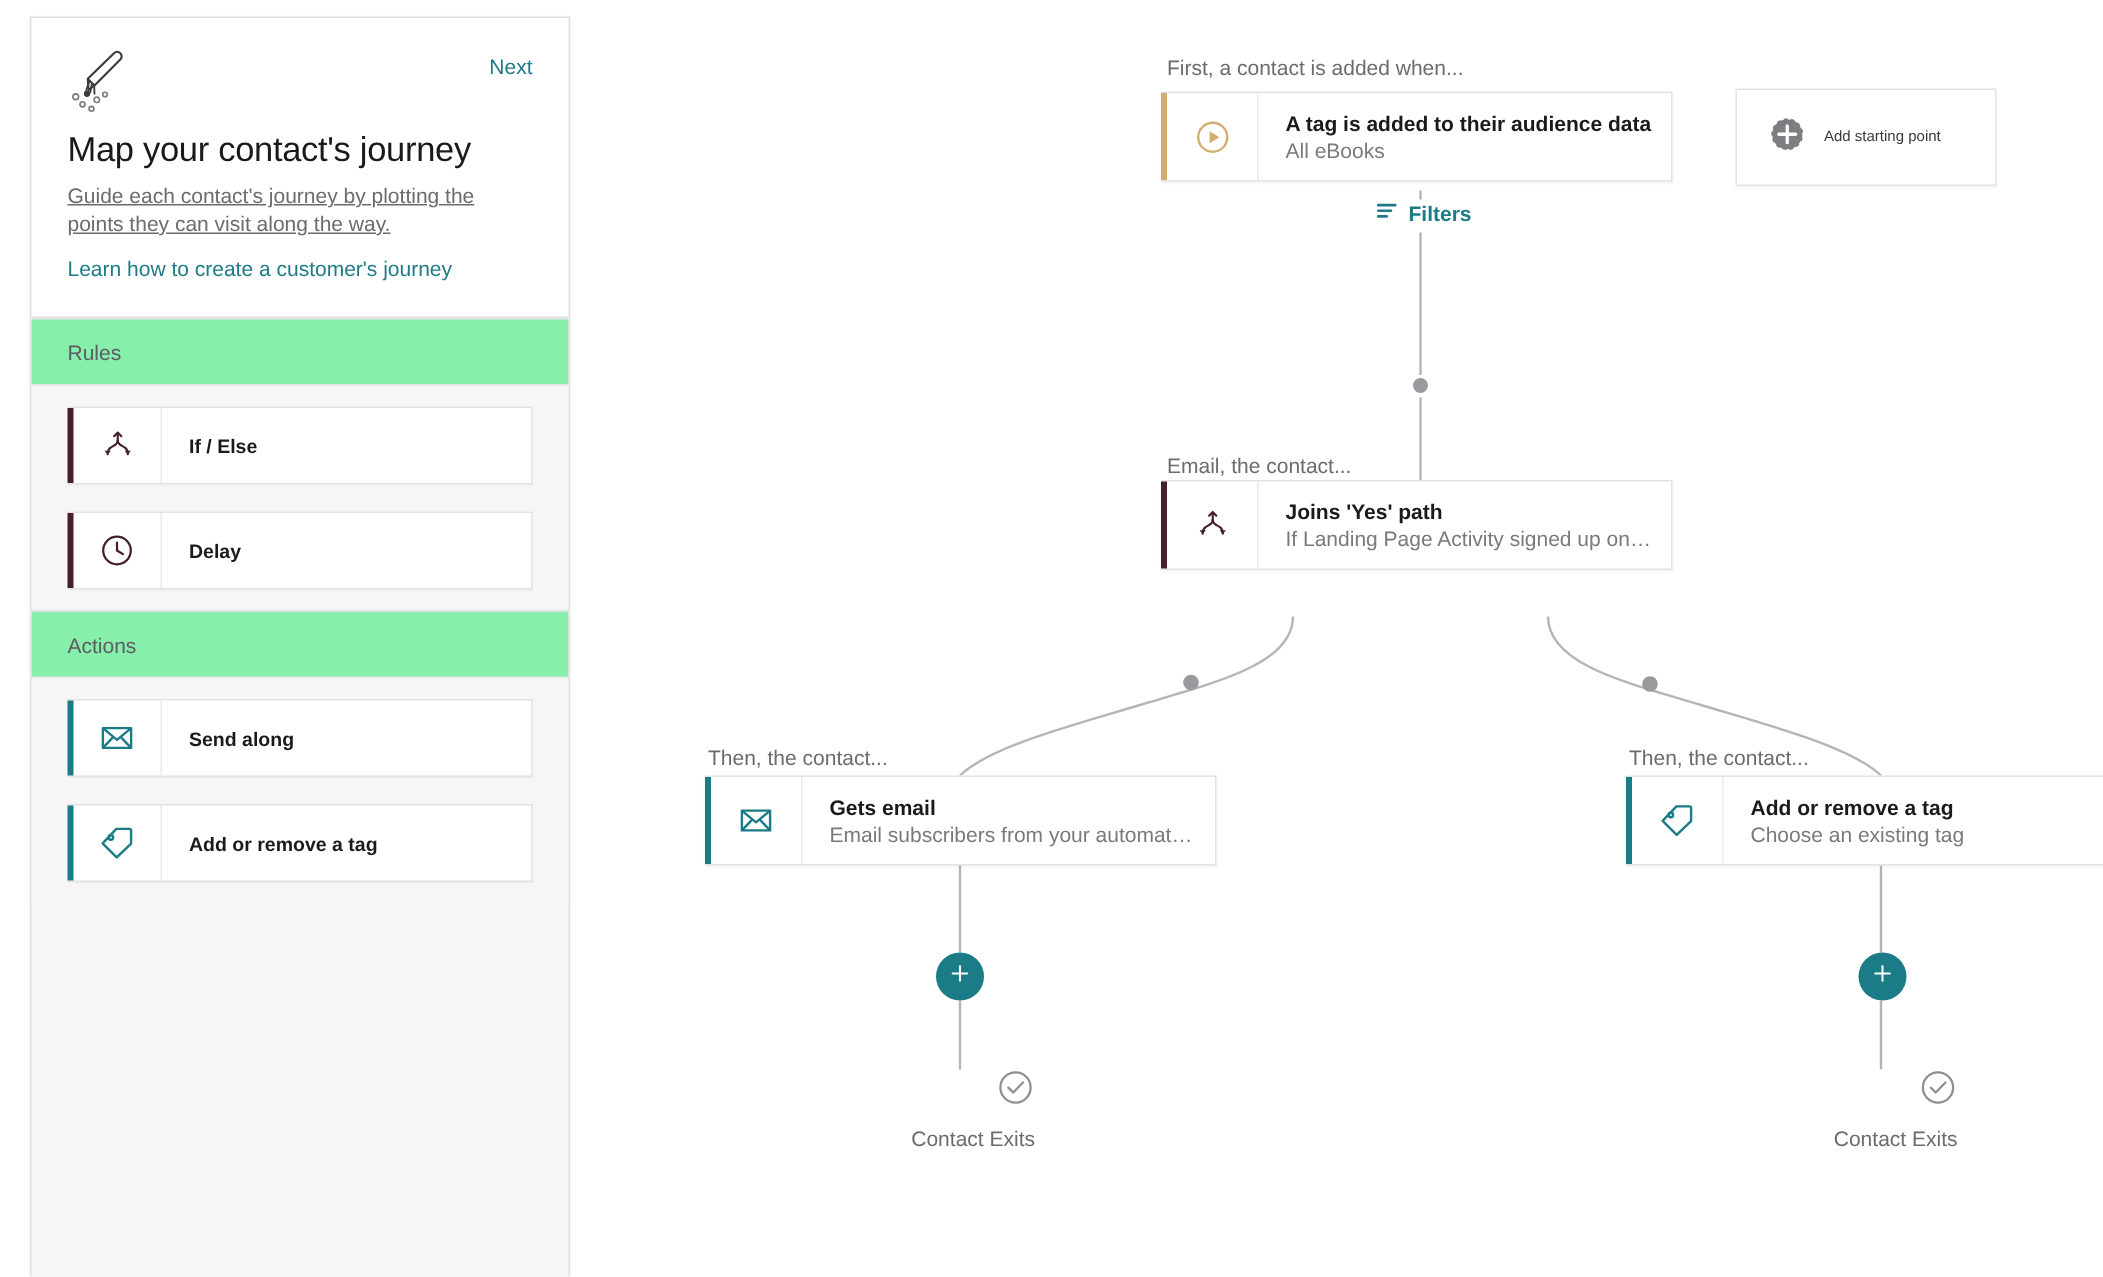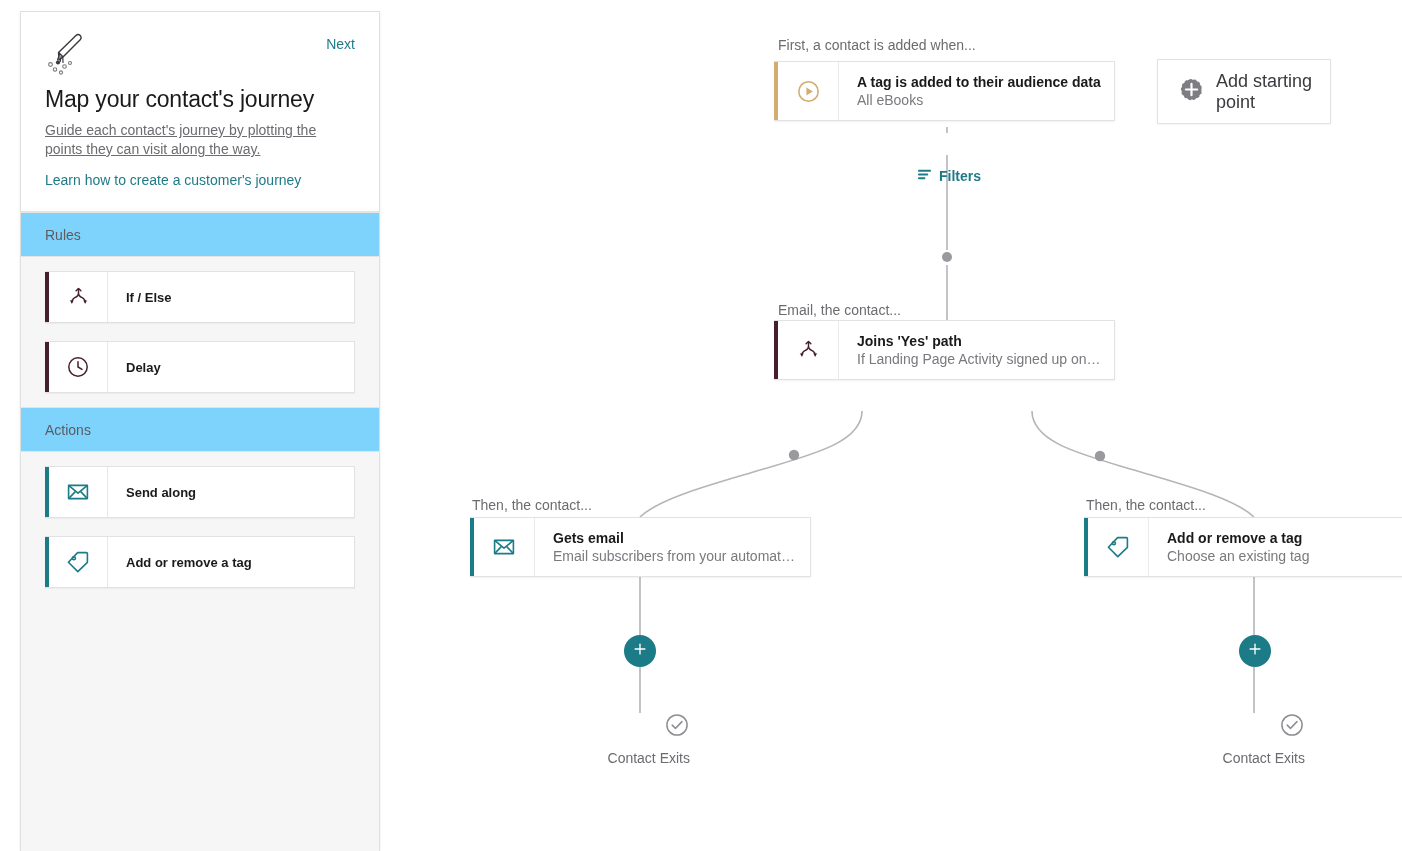--- a/index.html
+++ b/index.html
@@ -65,21 +65,21 @@
     max-width: 290px;
     text-decoration: underline;
   }
   .panel-link {
     font-size: 14px;
     color: #1f7a87;
     text-decoration: none;
     cursor: pointer;
   }
   .section-head {
-    background: #7dd3fc;
+    background: #86efac;
     border-top: 1px solid #e4e4e5;
     border-bottom: 1px solid #e4e4e5;
     padding: 14px 24px 13px 24px;
     font-size: 14px;
     color: #5c5c61;
   }
   .section-body {
     padding: 14px 24px 14px 24px;
     background: #f6f6f7;
   }
@@ -195,30 +195,29 @@
     width: 174px; height: 65px;
     background: #ffffff;
     border: 1px solid #e2e2e3;
     display: flex; align-items: center;
     padding-left: 21px;
     box-sizing: border-box;
     cursor: pointer;
     box-shadow: 0 1px 2px rgba(0,0,0,0.05);
   }
   .add-start-label {
-    font-size: 18px; color: #3a3a3e; margin-left: 12px;
+    font-size: 10px; color: #3a3a3e; margin-left: 12px;
   }
 
   .filters-btn {
     position: absolute;
     left: 537px; top: 133px;
     display: flex; align-items: center;
     color: #1f7a87; font-size: 14px; font-weight: bold;
     cursor: pointer;
-    margin-top: 34px;
   }
   .filters-btn .flabel { margin-left: 7px; }
 
   .plus-circle {
     position: absolute;
     width: 32px; height: 32px;
     border-radius: 50%;
     background: #1b7b86;
     display: flex; align-items: center; justify-content: center;
     cursor: pointer;

